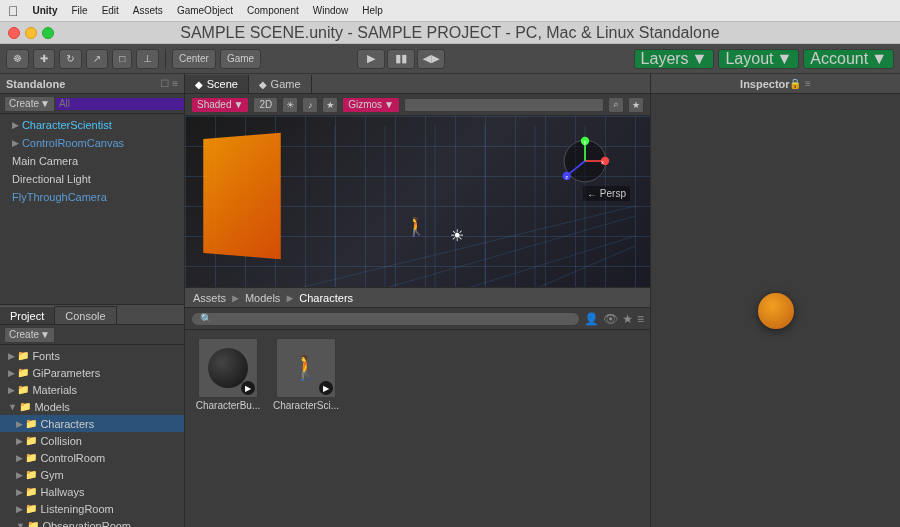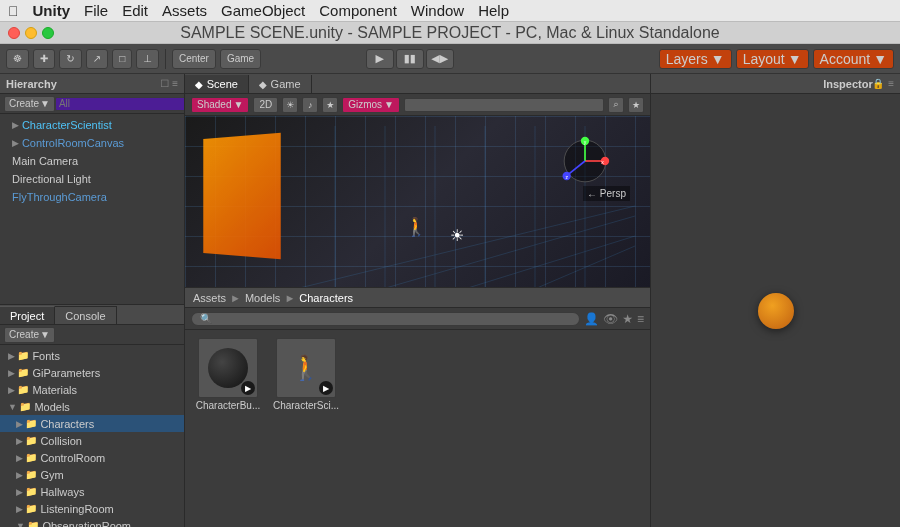--- a/index.html
+++ b/index.html
@@ -21,21 +21,21 @@
       align-items: center;
       padding: 0 8px;
       gap: 14px;
       border-bottom: 1px solid #bbb;
     }
     #menu-bar .apple-logo {
       font-size: 14px;
       color: #333;
     }
     #menu-bar .menu-item {
-      font-size: 15px;
+      font-size: 10px;
       color: #222;
       cursor: pointer;
     }
     #menu-bar .menu-item.bold { font-weight: 600; }
 
     
     #title-bar {
       height: 22px;
       background: #d0d0d0;
       display: flex;
@@ -105,26 +105,26 @@
       color: #ccc;
       font-size: 11px;
     }
     .toolbar-right {
       display: flex;
       align-items: center;
       gap: 4px;
       margin-left: auto;
     }
     .dropdown-btn {
-      background: #c2410c;
+      background: #15803d;
       border: 1px solid #3a3a3a;
       border-radius: 3px;
       color: #ccc;
       padding: 2px 6px;
-      font-size: 14px;
+      font-size: 16px;
       cursor: pointer;
       height: 20px;
       display: flex;
       align-items: center;
       gap: 3px;
       justify-content: flex-end;
     }
 
     
     #main-layout {
@@ -520,21 +520,21 @@
       display: flex;
       flex-direction: column;
     }
     .inspector-header {
       height: 20px;
       background: #4a4a4a;
       display: flex;
       align-items: center;
       padding: 0 6px;
       border-bottom: 1px solid #2a2a2a;
-      justify-content: flex-end;
+      justify-content: center;
     }
     .inspector-content {
       flex: 1;
       background: #3c3c3c;
       display: flex;
       align-items: center;
       justify-content: center;
     }
     .inspector-sphere {
       width: 36px;
@@ -597,21 +597,21 @@
     </button>
   </div>
 </div>
 
 <div id="main-layout">
 
   <div id="left-panel">
 
     <div id="hierarchy-top">
       <div class="panel-header">
-        <span class="panel-title">Hierarchy</span>
+        <span class="panel-title">Standalone</span>
         <div class="panel-icons">
           <span>☐</span>
           <span>≡</span>
         </div>
       </div>
       <div class="toolbar-sub">
         <button class="create-btn">
           <span>Create</span> ▼
         </button>
         <input class="search-input" type="text" placeholder="All" style="">

